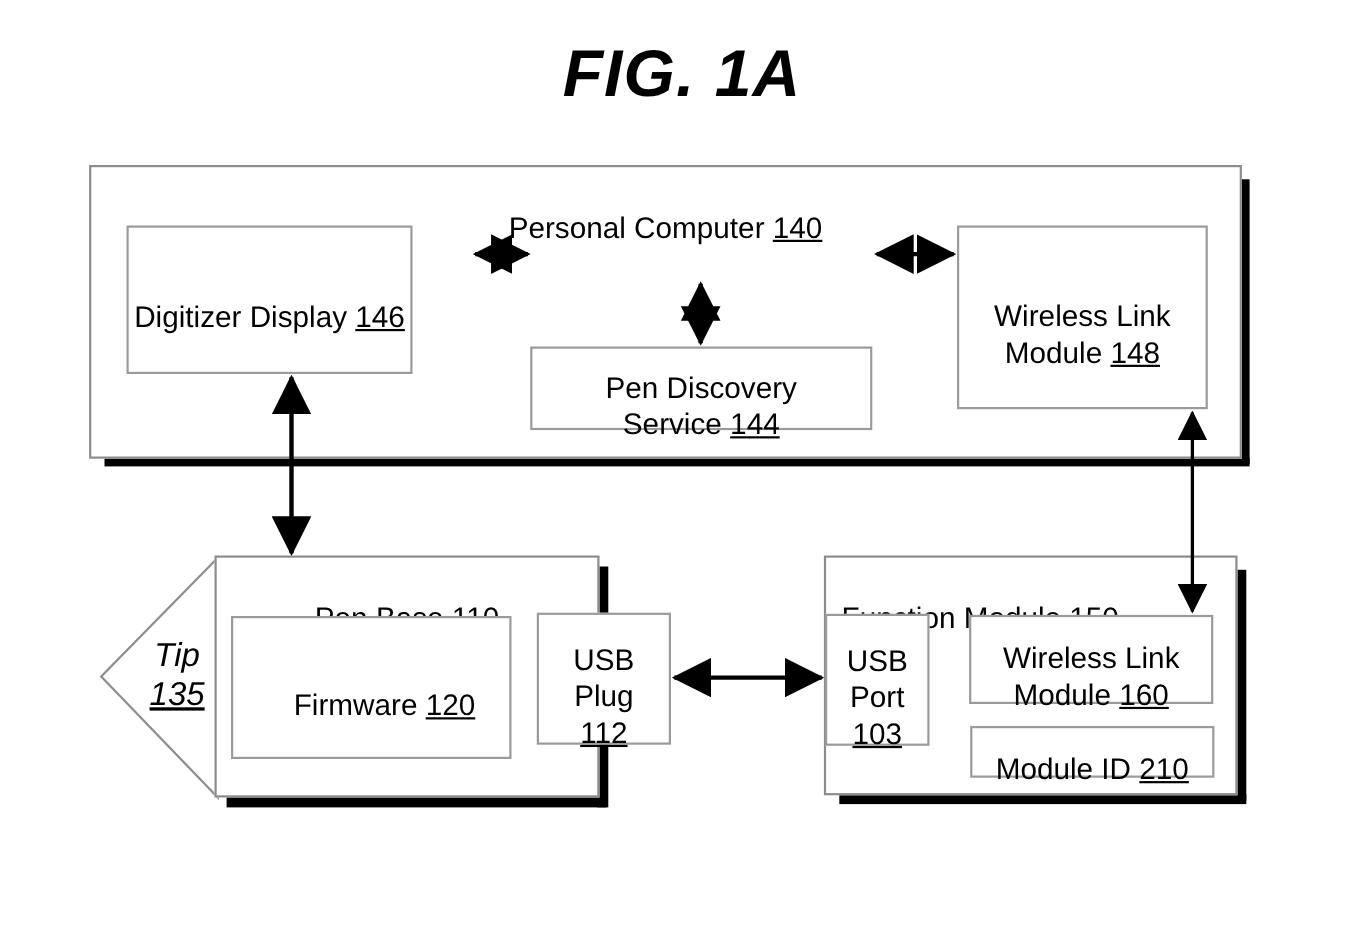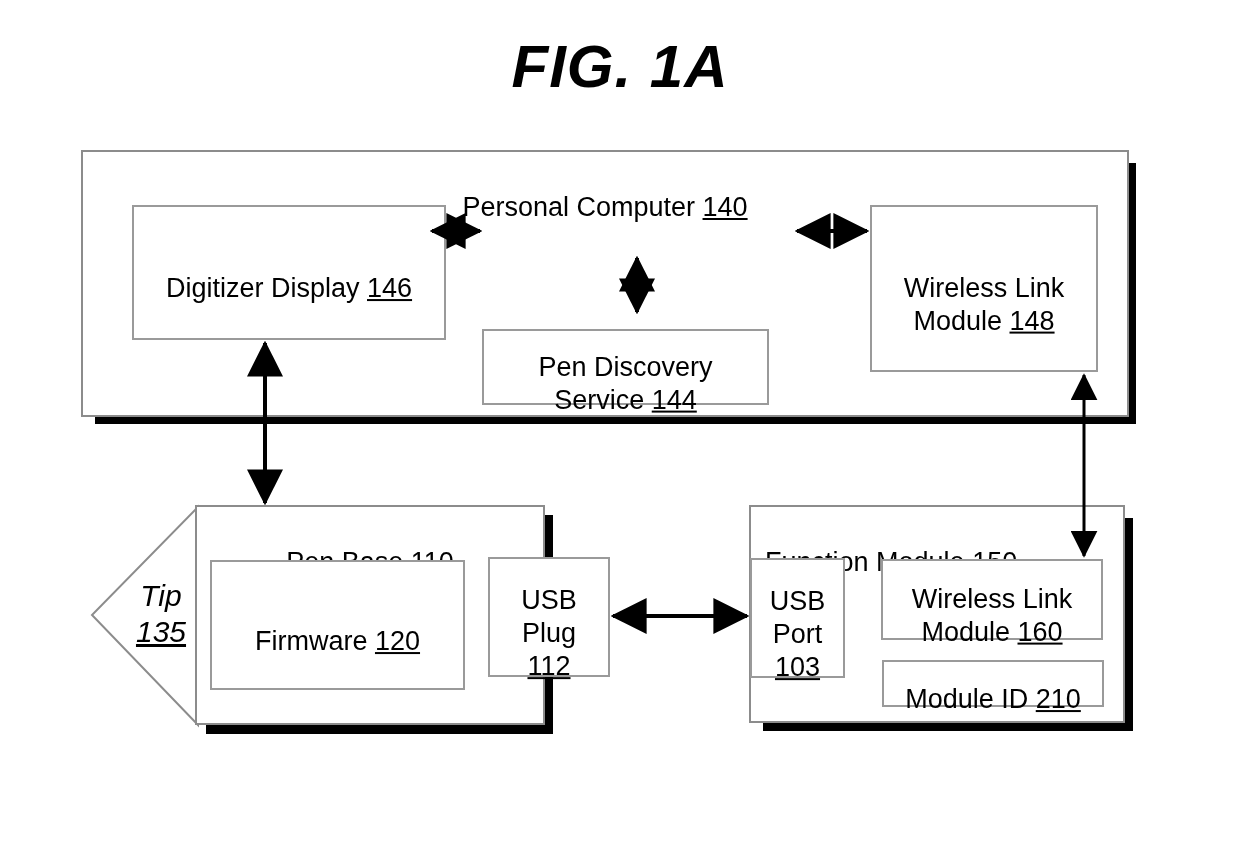--- a/index.html
+++ b/index.html
@@ -109,28 +109,28 @@
 
   <div class="shadow" style="left:95px; top:416px; width:1041px; height:8px;"></div>
   <div class="shadow" style="left:1128px; top:163px; width:8px; height:259px;"></div>
 
   <div class="box" style="left:81px; top:150px; width:1048px; height:267px;">
     <div class="box-label label-top">
       <span>Personal Computer </span><span class="ref">140</span>
     </div>
   </div>
 
-  <div class="box inner" style="left:132px; top:205px; width:314px; height:135px;">
+  <div class="box inner" style="left:115px; top:205px; width:260px; height:135px;">
     <div class="box-label label-center">
       <span>Digitizer Display </span><span class="ref">146</span>
     </div>
   </div>
 
 
-  <div class="box inner" style="left:482px; top:329px; width:287px; height:76px;">
+  <div class="box inner" style="left:482px; top:315px; width:311px; height:76px;">
     <div class="box-label label-center">
       <span>Pen Discovery
 Service </span><span class="ref">144</span>
     </div>
   </div>
 
   <div class="box inner" style="left:870px; top:205px; width:228px; height:167px;">
     <div class="box-label label-center">
       <span>Wireless Link
 Module </span><span class="ref">148</span>
@@ -148,21 +148,21 @@
     <div class="box-label label-top">
       <span>Pen Base </span><span class="ref">110</span>
     </div>
   </div>
 
   <div class="tip-text">
     <span>Tip</span><br>
     <span class="ref">135</span>
   </div>
 
-  <div class="box inner" style="left:210px; top:560px; width:255px; height:130px;">
+  <div class="box inner" style="left:210px; top:560px; width:255px; height:130px;padding-left:12px;">
     <div class="box-label label-center">
       <span>Firmware </span><span class="ref">120</span>
     </div>
   </div>
 
   <div class="box inner" style="left:488px; top:557px; width:122px; height:120px; z-index:5;">
     <div class="box-label label-center">
       <span>USB
 Plug
 </span><span class="ref">112</span>

